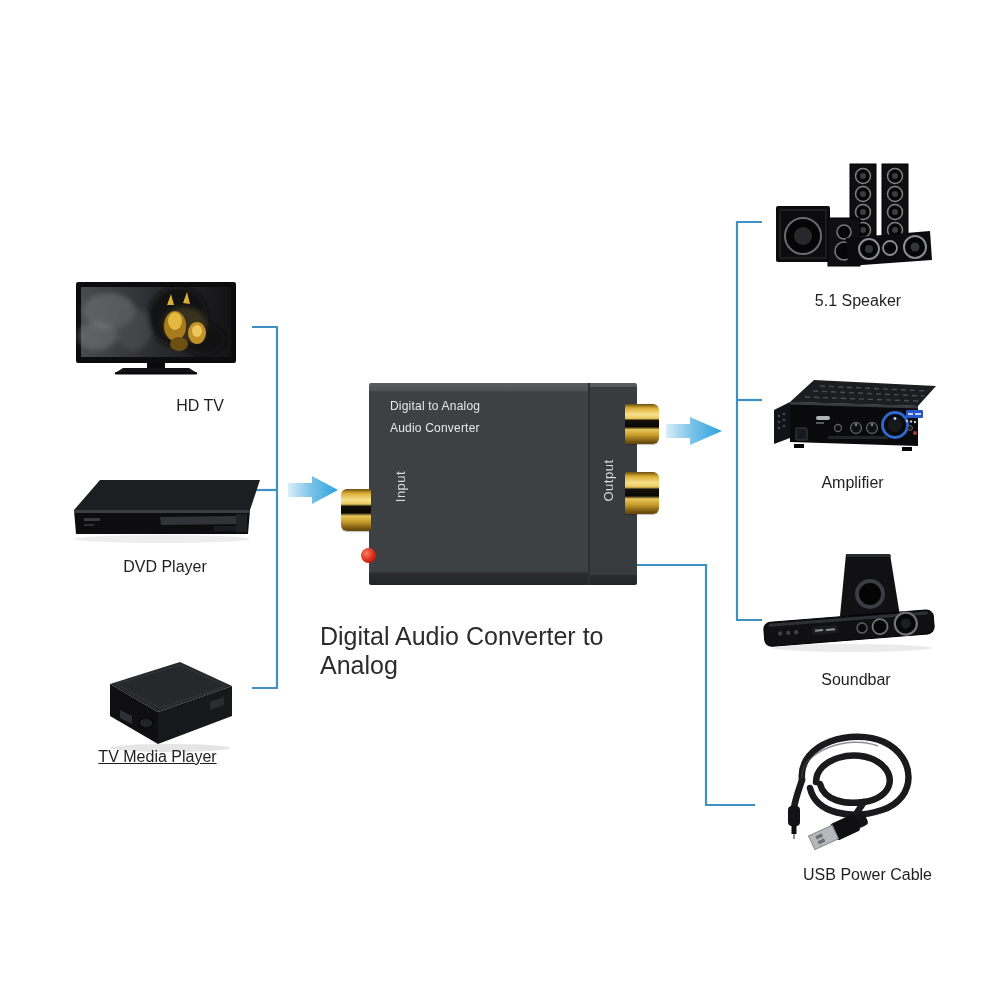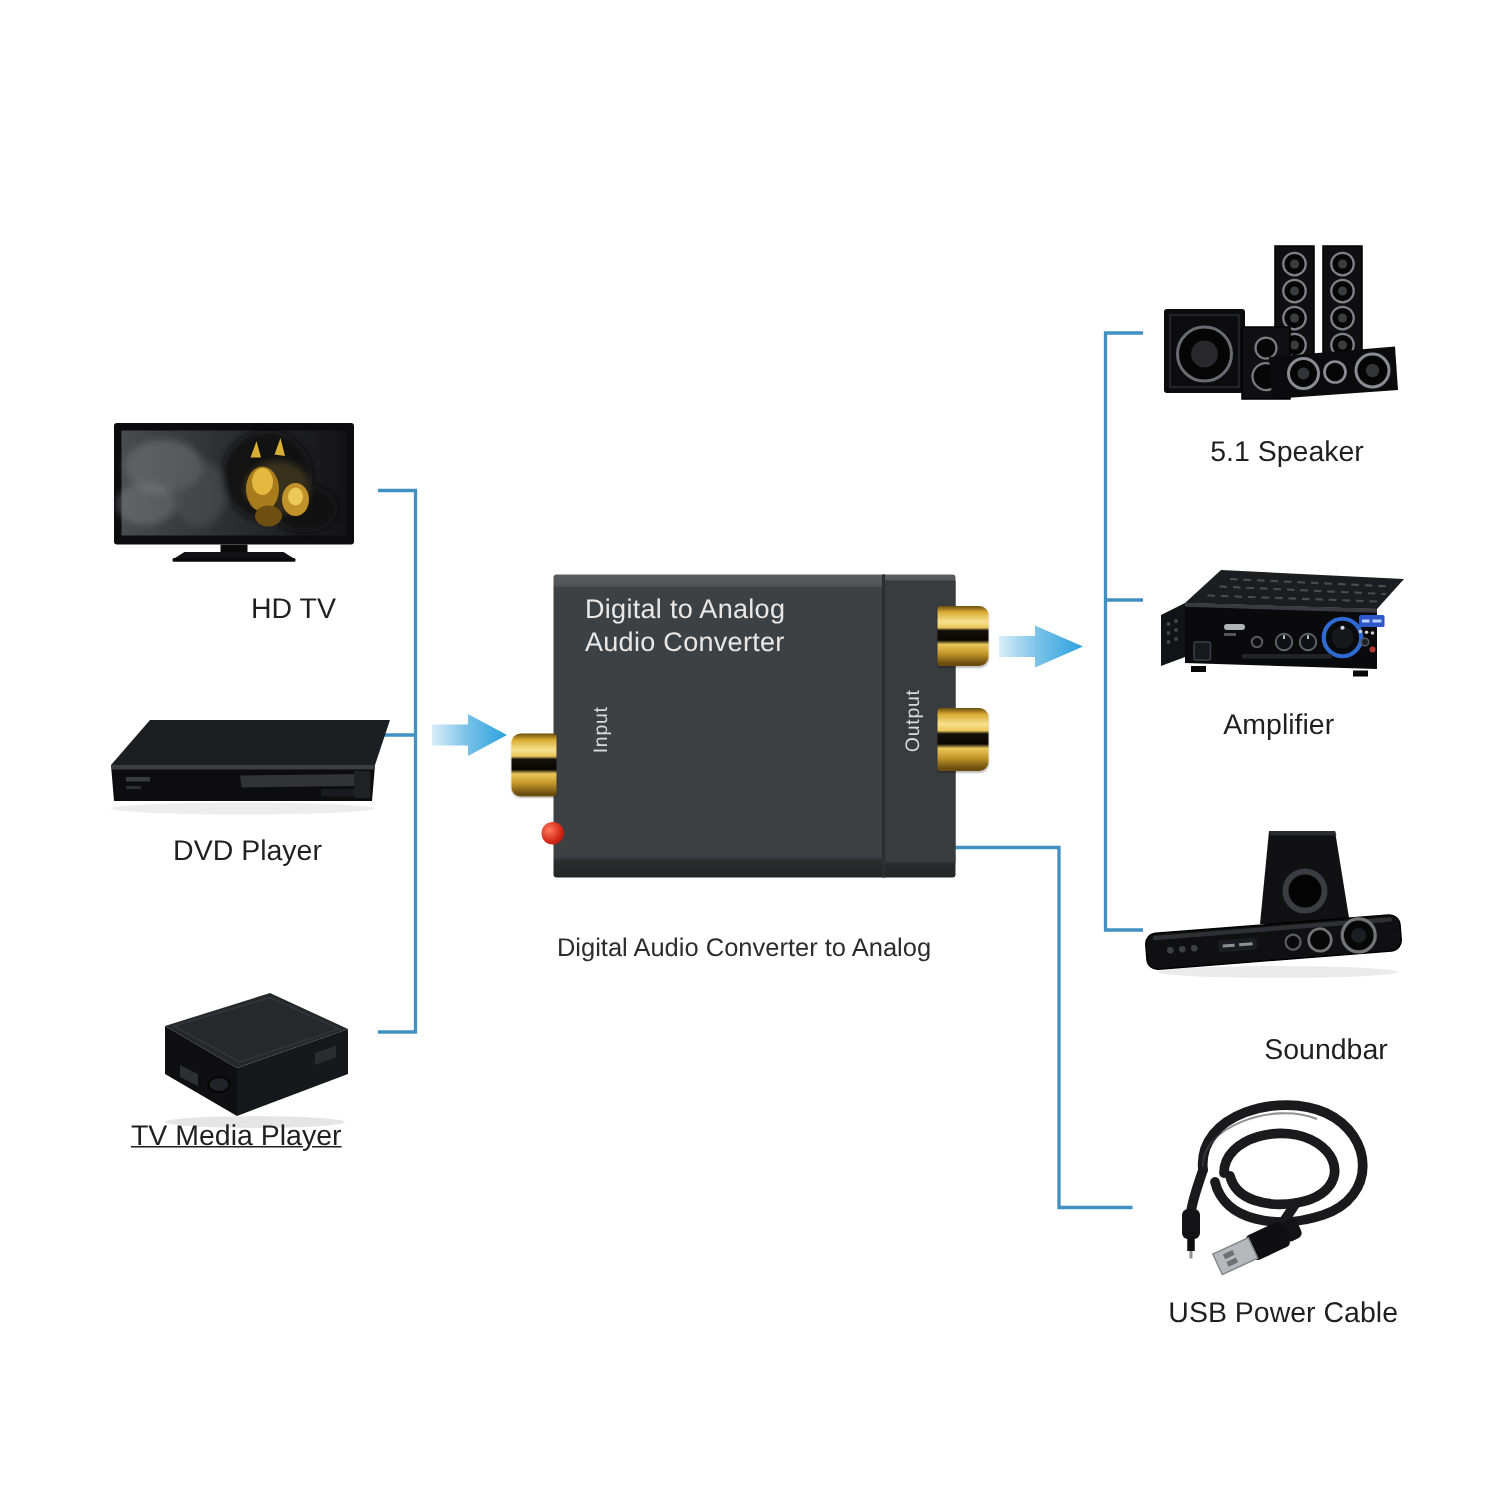--- a/index.html
+++ b/index.html
@@ -1,29 +1,29 @@
 <!DOCTYPE html>
 <html><head>
 <meta charset="utf-8">
 <style>
   html,body{margin:0;padding:0;background:#ffffff;}
   .canvas{position:relative;width:1000px;height:1000px;background:#ffffff;
           font-family:"Liberation Sans",sans-serif;overflow:hidden;}
   .lines-svg{position:absolute;left:0;top:0;}
   .dev{position:absolute;}
-  .label{position:absolute;text-align:center;font-size:19px;color:#1f1f1f;line-height:1.2;}
-  .caption{position:absolute;left:320px;top:622px;width:352px;text-align:center;
-           font-size:17px;color:#2c2c2c;}
+  .label{position:absolute;text-align:center;font-size:16px;color:#1f1f1f;line-height:1.2;}
+  .caption{position:absolute;left:320px;top:622px;width:352px;
+           font-size:25px;color:#2c2c2c;}
   
   .converter{position:absolute;left:369px;top:383px;width:268px;height:202px;
      background:linear-gradient(180deg,#5a5d60 0%,#515457 3.5%,#3e4144 4.5%,#3e4144 93%,#2a2c2e 94.5%,#232527 100%);
      border-radius:2px;}
   .converter .seam{position:absolute;left:219px;top:0;width:2px;height:100%;background:#2c2e30;}
   .converter .right-panel{position:absolute;left:221px;top:4px;width:47px;height:188px;background:#393c3f;}
-  .converter .title{position:absolute;left:21px;top:12px;font-size:18px;line-height:22px;
+  .converter .title{position:absolute;left:21px;top:12px;font-size:12px;line-height:22px;
      color:#e8e8e8;letter-spacing:.2px;}
   .vlabel{position:absolute;font-size:13px;color:#d9d9d9;text-align:center;
      transform:rotate(-90deg);transform-origin:center;letter-spacing:.5px;}
   .vlabel.in{left:8px;top:96px;width:46px;}
   .vlabel.out{left:213px;top:90px;width:52px;}
   .rca{position:absolute;border-radius:5px;
      background:linear-gradient(180deg,#6b4e0e 0%,#d9ab32 10%,#f7e18e 26%,#e9c75a 36%,
         #14100a 41%,#0a0703 57%,#e9c75a 64%,#c89b2b 78%,#6b4e0e 96%);
      box-shadow:0 1px 1px rgba(0,0,0,.25);}
   .rca.input{left:-28px;top:106px;width:30px;height:42px;border-radius:6px 2px 2px 6px;}
@@ -235,21 +235,21 @@
           <circle cx="20" cy="76" r="2.2"></circle>
           <circle cx="28" cy="76" r="2.2"></circle>
           <circle cx="36" cy="76" r="2.2"></circle>
         </g>
       <rect x="52" y="72" width="26" height="8" rx="2" fill="#1b1c20"></rect>
       <rect x="55" y="75" width="8" height="2" fill="#8f9094"></rect>
         <rect x="66" y="75" width="9" height="2" fill="#8f9094"></rect>
     </g>
     <ellipse cx="92" cy="96" rx="80" ry="4" fill="#000000" opacity="0.08"></ellipse>
   </svg>
-  <div class="label" style="left:820px;top:670px;width:128px;margin-top:20px;">Soundbar</div>
+  <div class="label" style="left:792px;top:670px;width:128px;">Soundbar</div>
 
   <svg class="dev" style="left:758px;top:722px;" width="184" height="140" viewBox="0 0 184 140">
     <g fill="none" stroke="#1a1a1c" stroke-width="6.5" stroke-linecap="round">
       <path d="M44 58 C 40 20, 96 6, 126 20 C 158 35, 160 76, 124 88 C 94 98, 58 92, 52 66"></path>
       <path d="M58 60 C 58 36, 98 26, 120 40 C 140 53, 134 76, 106 80 C 86 83, 66 78, 62 62"></path>
       <path d="M44 58 C 40 70, 37 78, 36 86"></path>
       <path d="M106 80 C 98 92, 94 98, 90 104"></path>
     </g>
     <path d="M44 56 C 42 30, 90 12, 120 24" fill="none" stroke="#47484b" stroke-width="1.4" opacity="0.6"></path>
     <rect x="30" y="84" width="12" height="20" rx="4" fill="#131315"></rect>

